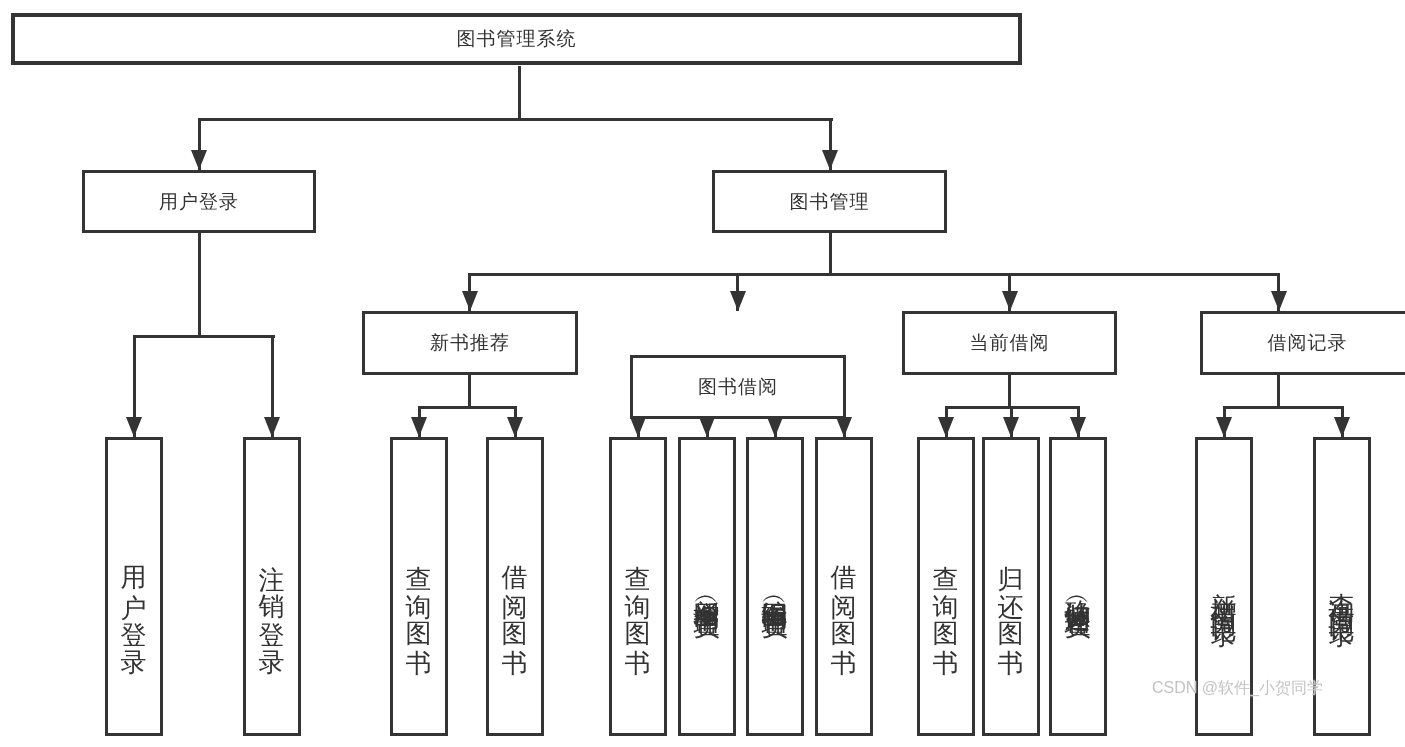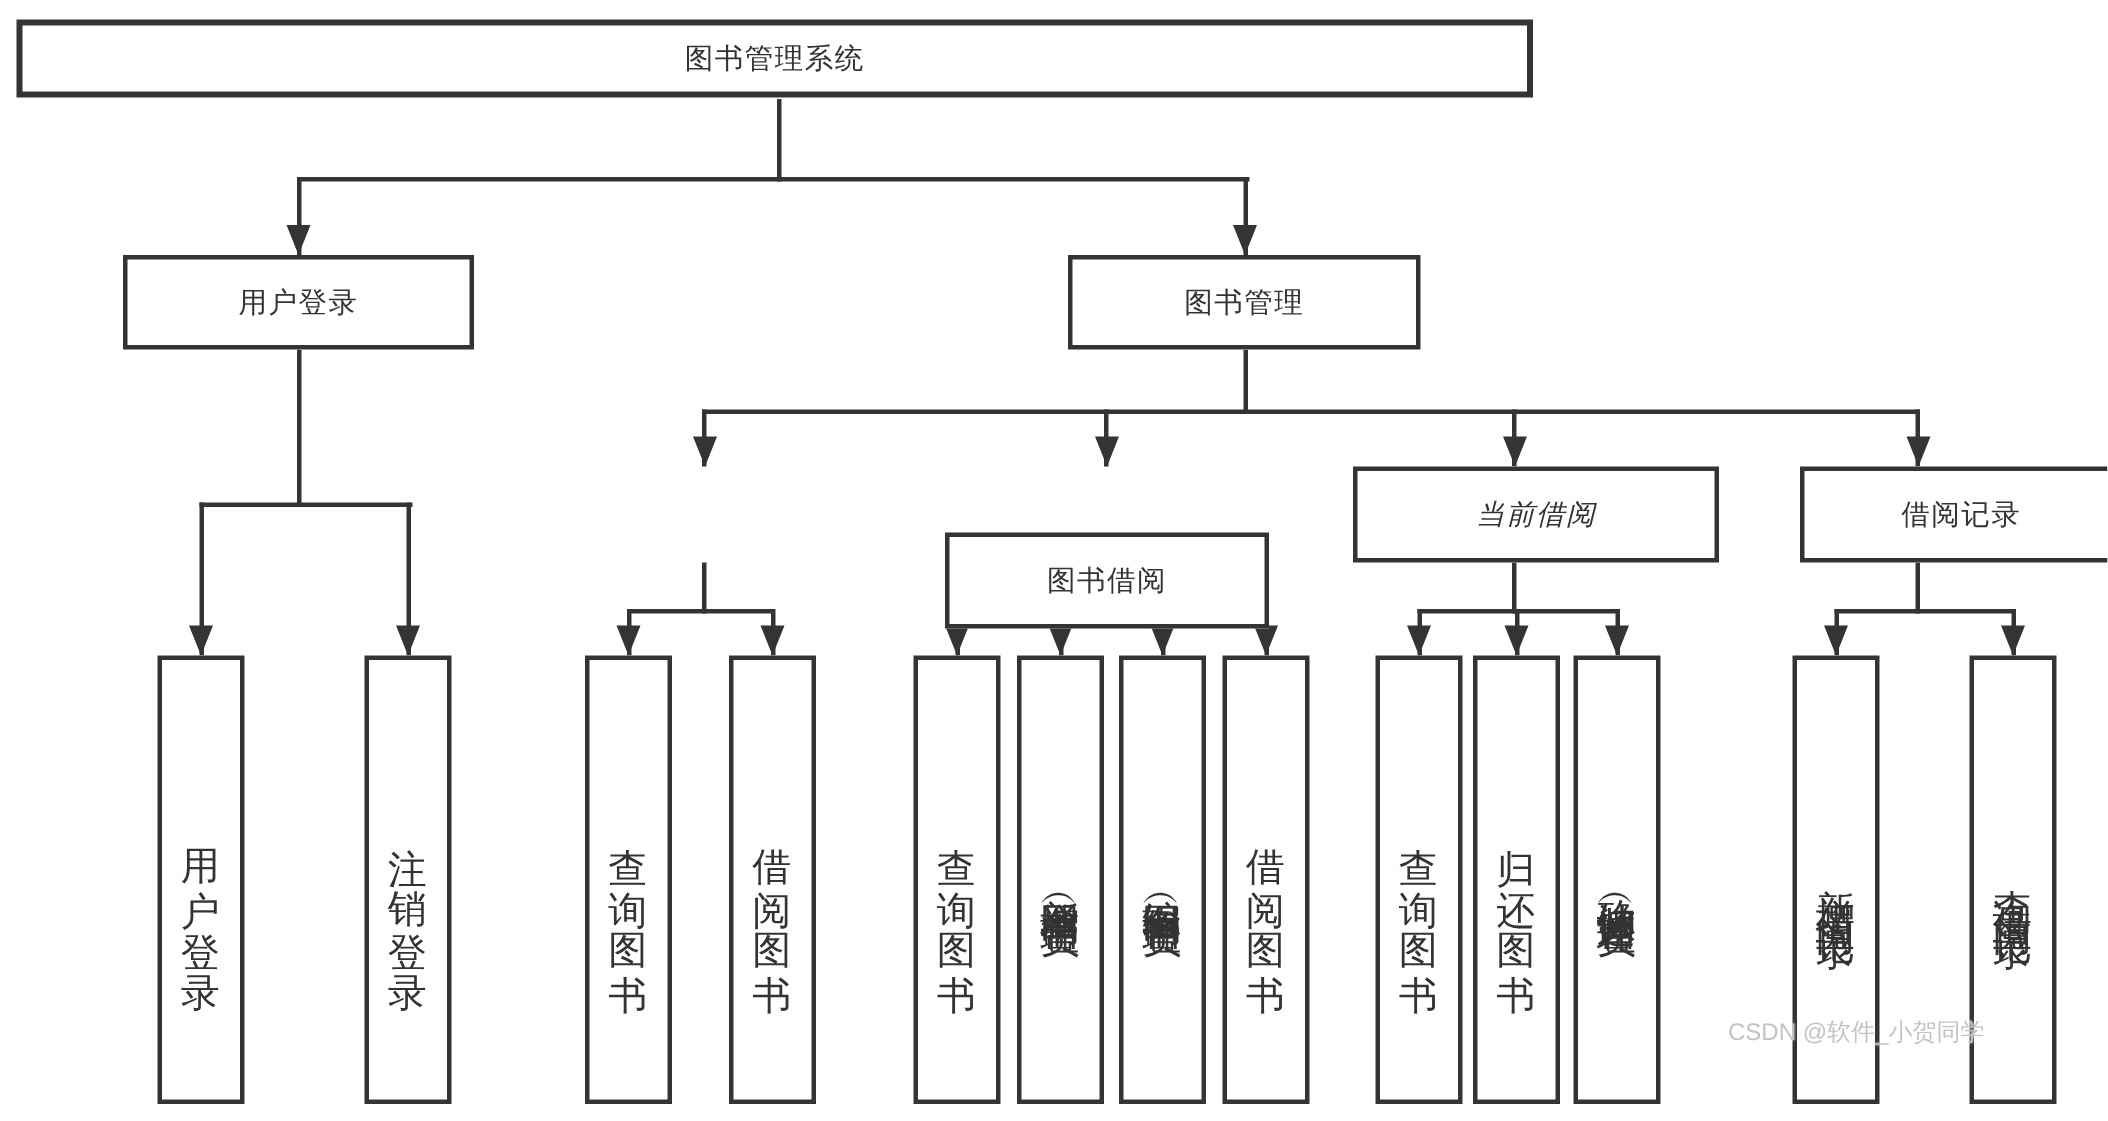--- a/index.html
+++ b/index.html
@@ -102,24 +102,27 @@
     <span class="lbl">图书管理系统</span>
   </div>
 
   <div class="box" style="left:82px;top:170px;width:234px;height:63px;">
     <span class="lbl">用户登录</span>
   </div>
   <div class="box" style="left:712px;top:170px;width:235px;height:63px;">
     <span class="lbl">图书管理</span>
   </div>
 
+  <div class="box" style="left:362px;top:311px;width:216px;height:64px;">
+    <span class="lbl">新书推荐</span>
+  </div>
   <div class="box" style="left:630px;top:311px;width:216px;height:64px;margin-top:44px;">
     <span class="lbl">图书借阅</span>
   </div>
-  <div class="box" style="left:902px;top:311px;width:244px;height:64px;font-style:italic;">
+  <div class="box" style="left:902px;top:311px;width:215px;height:64px;">
     <span class="lbl">当前借阅</span>
   </div>
   <div class="box" style="left:1200px;top:311px;width:215px;height:64px;">
     <span class="lbl">借阅记录</span>
   </div>
 
   <div class="box leaf sp-wide" style="left:105px;">
     <span class="vlbl">用户登录</span>
   </div>
   <div class="box leaf sp-wide" style="left:243px;">

